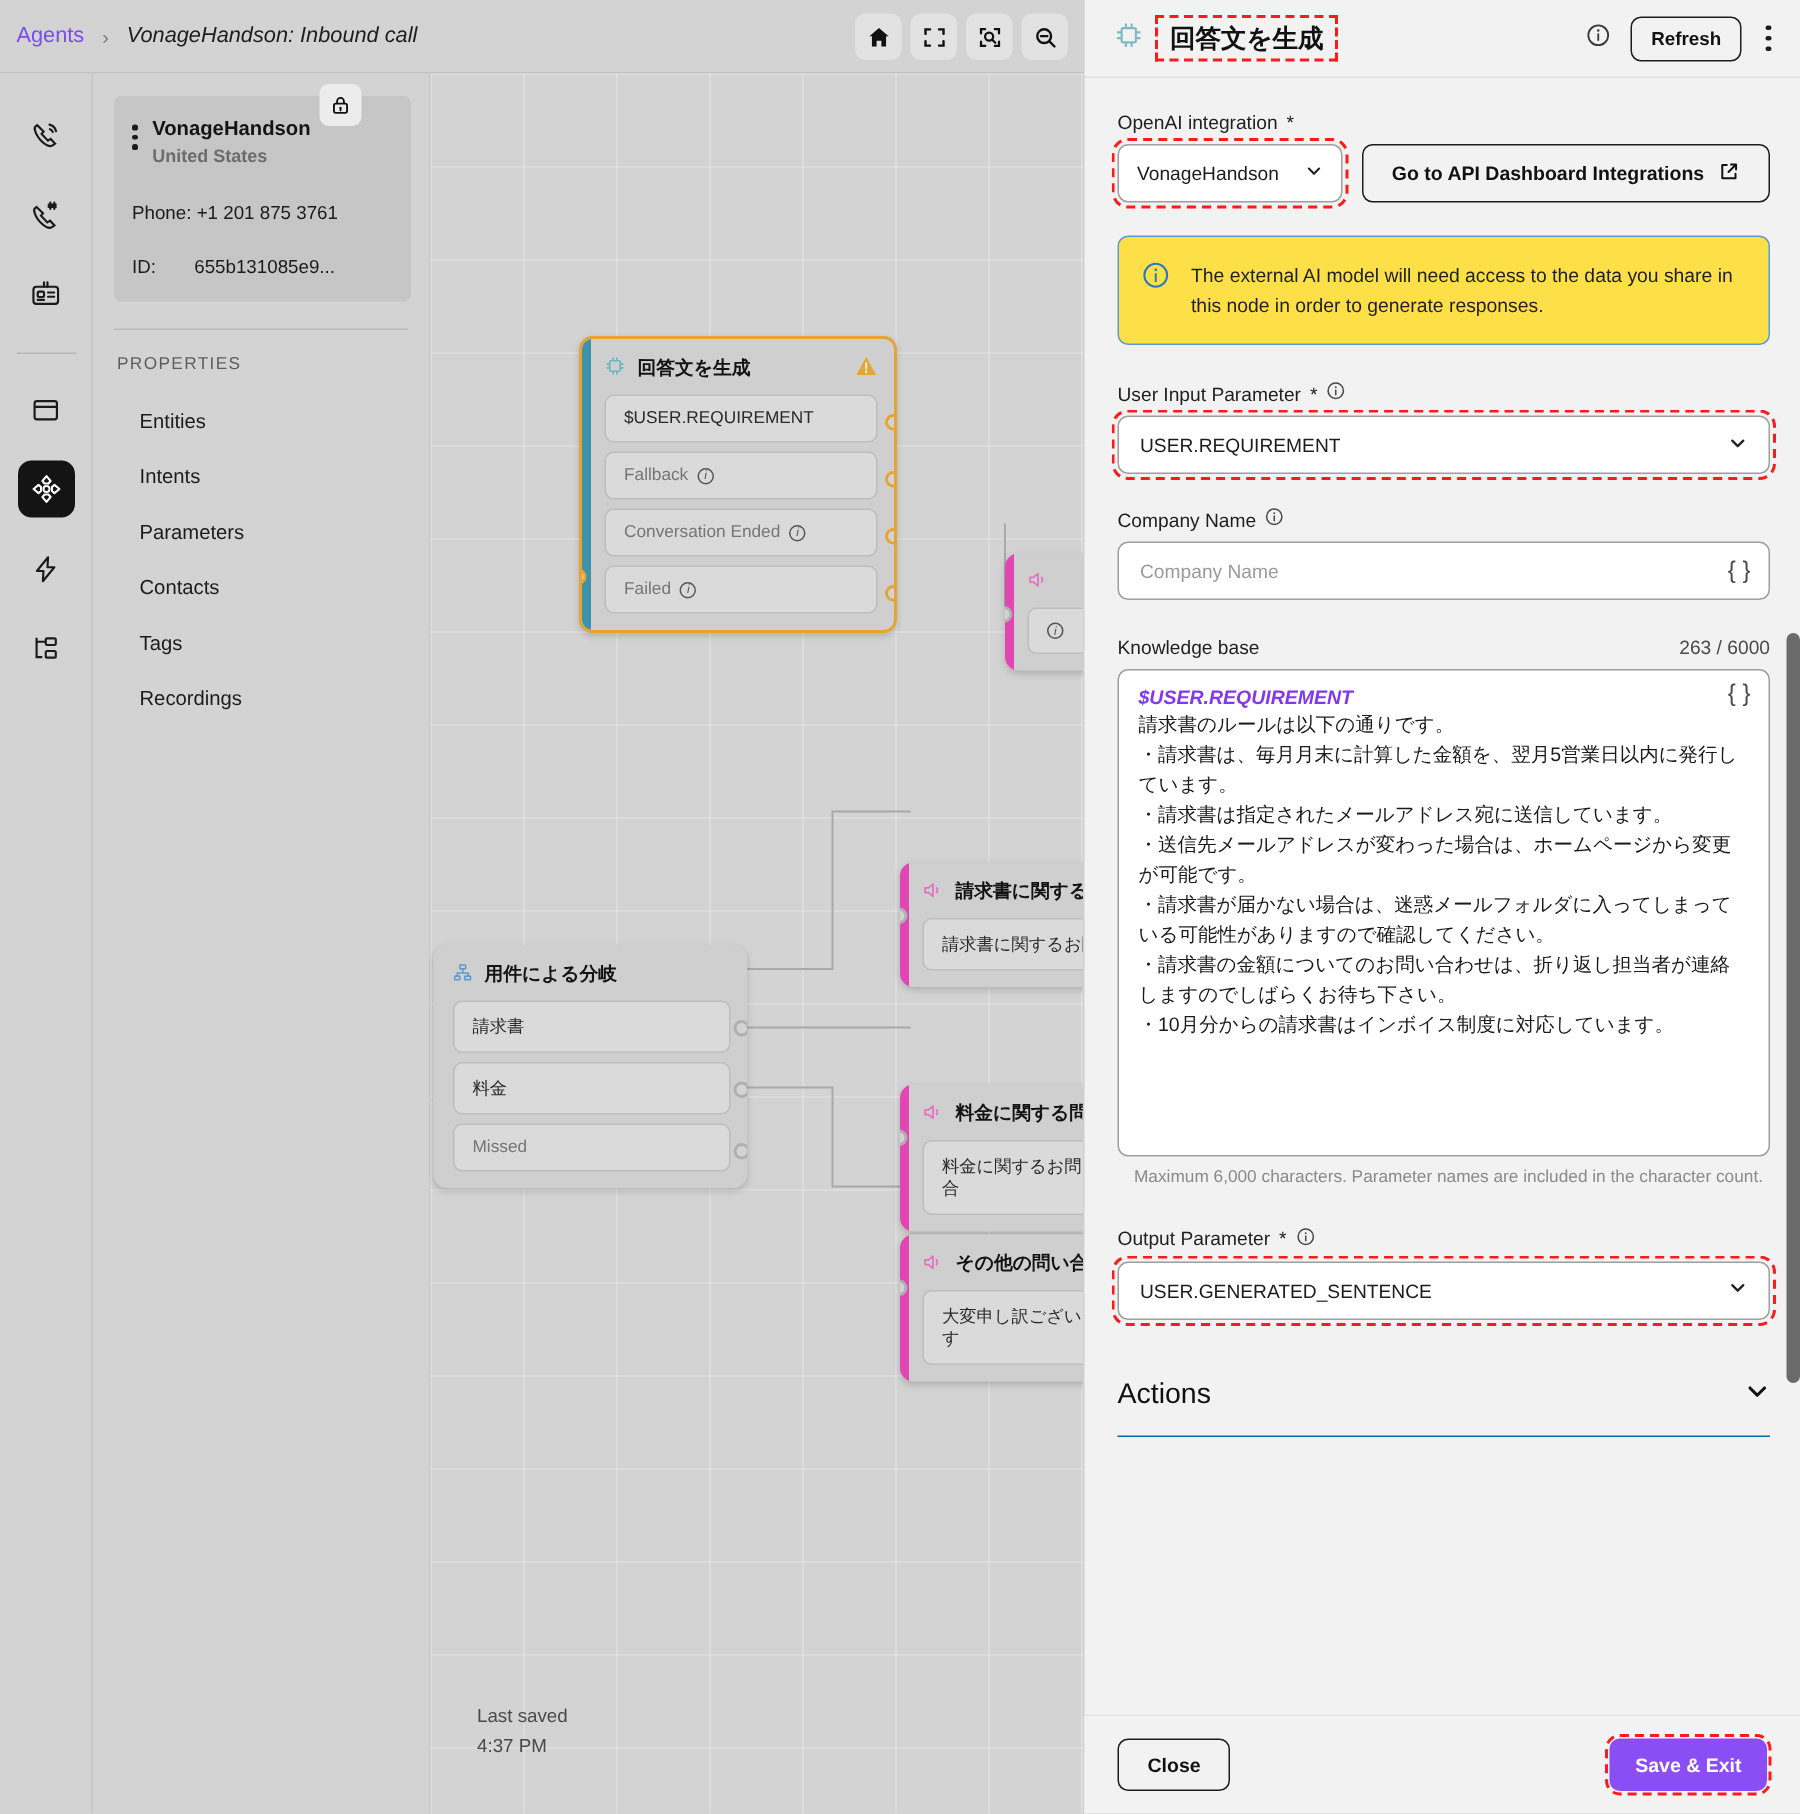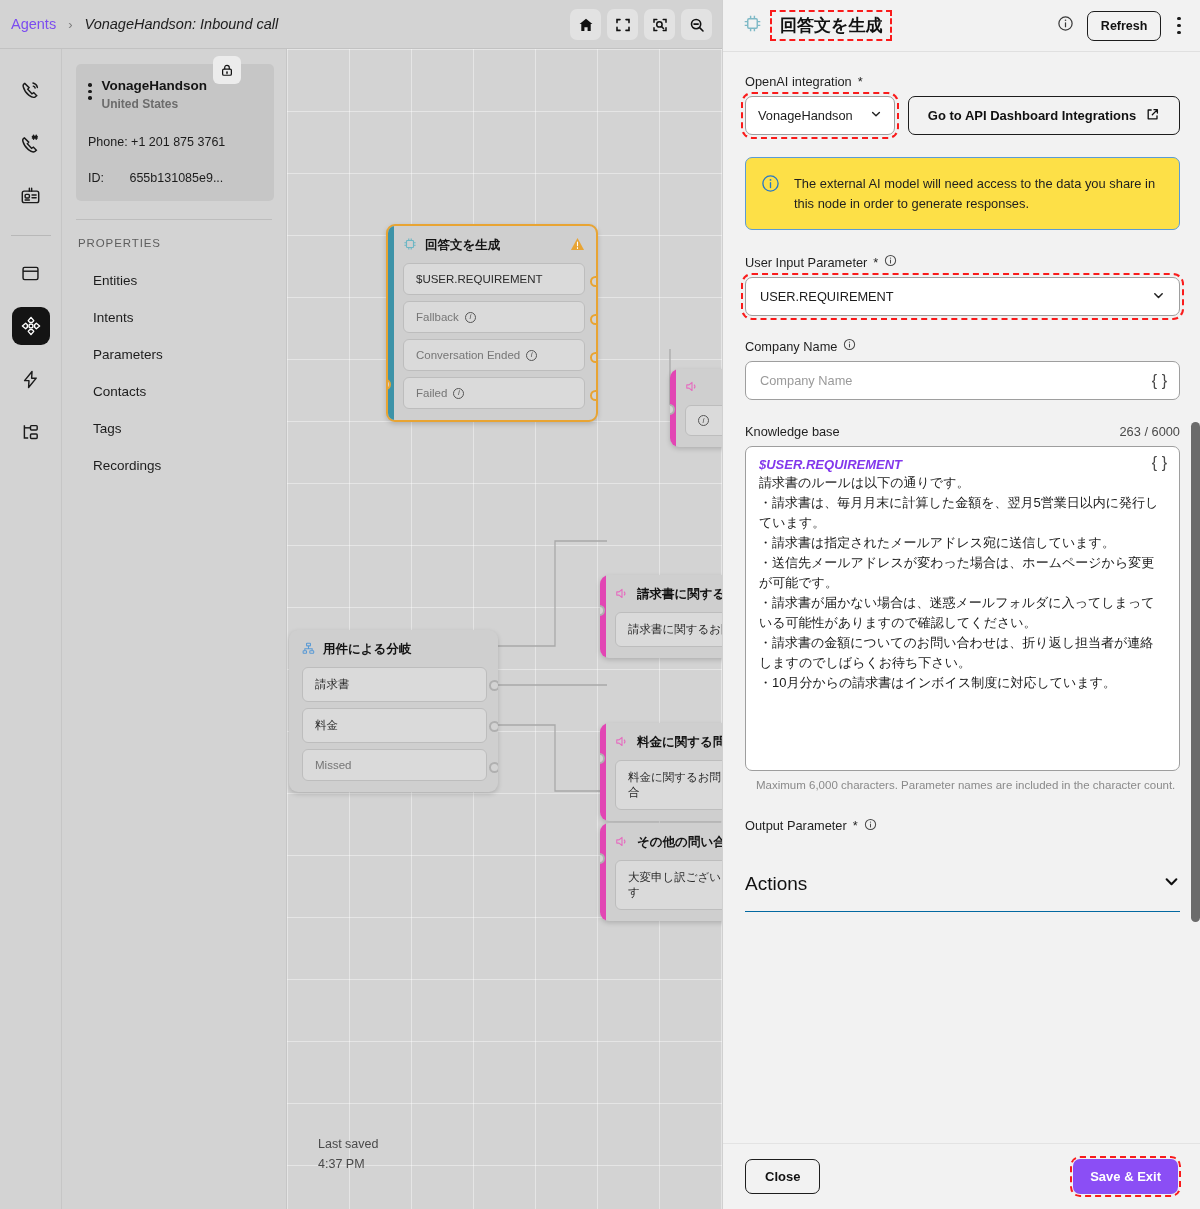--- a/index.html
+++ b/index.html
@@ -631,20 +631,28 @@
         <span>Output Parameter</span>
         <span class="req">*</span>
         <span>
           <svg width="13" height="13" viewBox="0 0 14 14" fill="none" stroke="#4a4a4a" stroke-width="1.1">
             <circle cx="7" cy="7" r="5.5"></circle>
               <path d="M7 6.4v3.4" stroke-linecap="round"></path>
               <circle cx="7" cy="4.4" r=".7" fill="#4a4a4a" stroke="none"></circle>
           </svg>
         </span>
       </div>
+      <div class="select-full hl">
+        <span>USER.GENERATED_SENTENCE</span>
+        <span class="chev">
+          <svg width="13" height="13" viewBox="0 0 12 12" fill="none" stroke="#222" stroke-width="1.4" stroke-linecap="round" stroke-linejoin="round">
+              <path d="M2.6 4.4 6 7.8l3.4-3.4"></path>
+            </svg>
+        </span>
+      </div>
 
       <div class="sec-row" style="margin-top:22px">
         <span class="sec-title">Actions</span>
         <span class="sec-chev">
           <svg width="17" height="17" viewBox="0 0 14 14" fill="none" stroke="#111" stroke-width="1.7" stroke-linecap="round" stroke-linejoin="round">
               <path d="M3 5.2 7 9.2l4-4"></path>
             </svg>
         </span>
       </div>
     </div>

